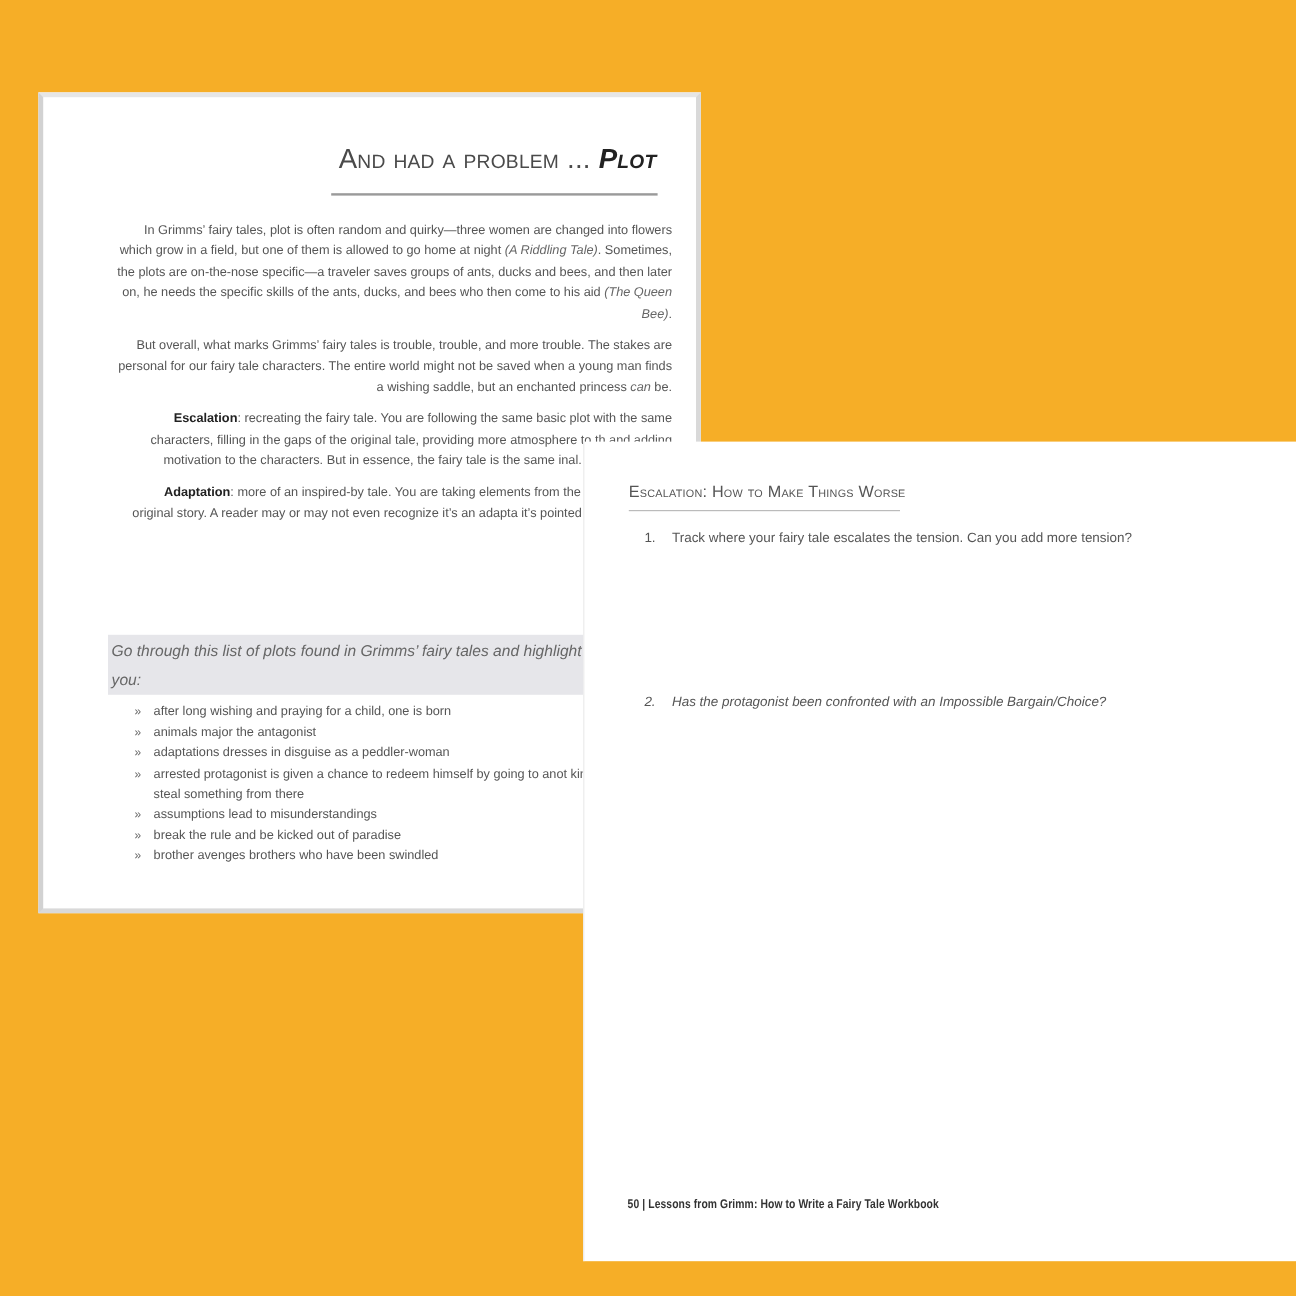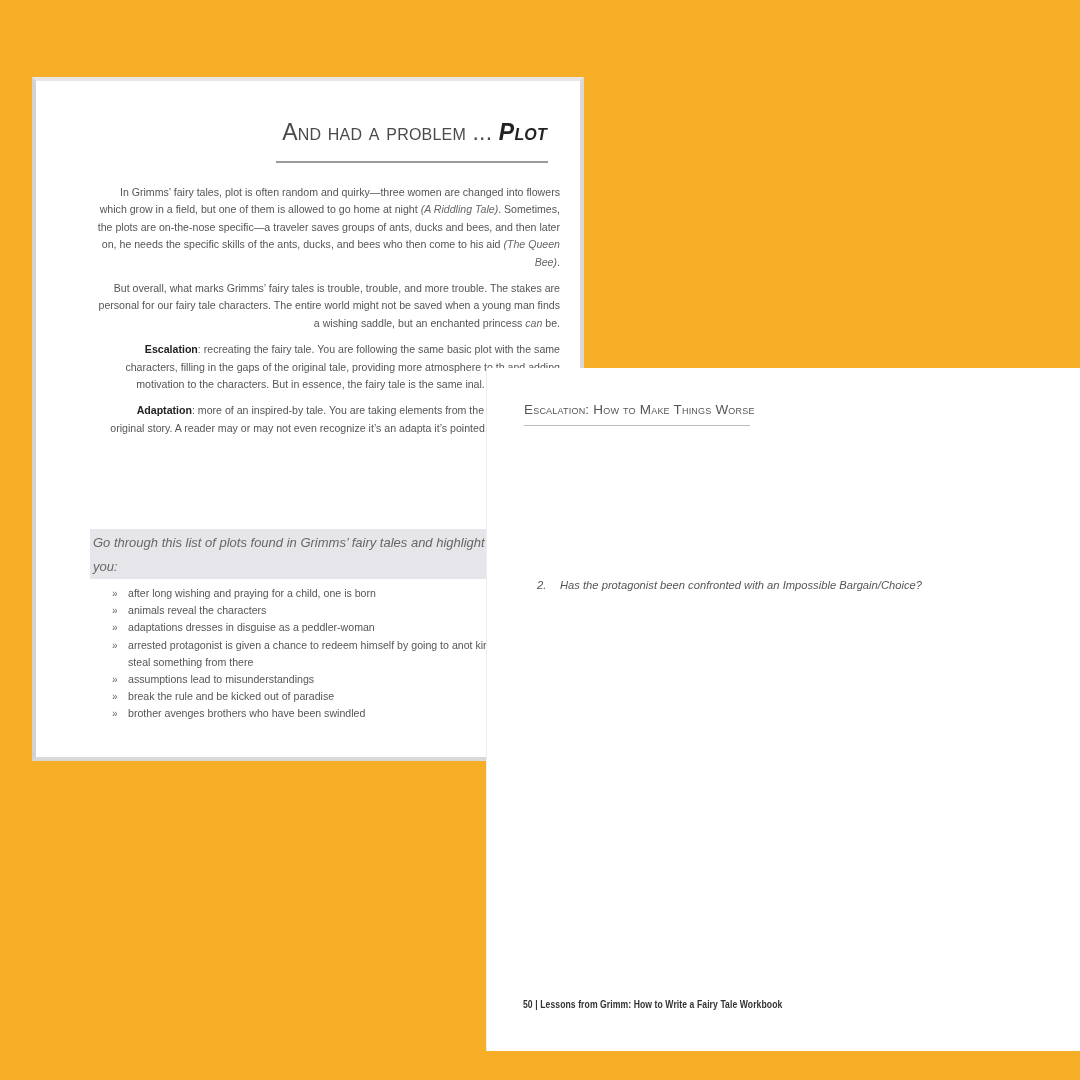--- a/index.html
+++ b/index.html
@@ -81,31 +81,34 @@
     <p><span>In Grimms’ fairy tales, plot is often random and quirky—three women are changed into flowers which grow in a field, but one of them is allowed to go home at night </span><i>(A Riddling Tale)</i><span>. Sometimes, the plots are on-the-nose specific—a traveler saves groups of ants, ducks and bees, and then later on, he needs the specific skills of the ants, ducks, and bees who then come to his aid </span><i>(The Queen Bee)</i><span>.</span></p>
     <p><span>But overall, what marks Grimms’ fairy tales is trouble, trouble, and more trouble. The stakes are personal for our fairy tale characters. The entire world might not be saved when a young man finds a wishing saddle, but an enchanted princess </span><i>can</i><span> be.</span></p>
     <p><b>Escalation</b><span>: recreating the fairy tale. You are following the same basic plot with the same characters, filling in the gaps of the original tale, providing more atmosphere to th and adding motivation to the characters. But in essence, the fairy tale is the same inal. It’s been retold.</span></p>
     <p><b>Adaptation</b><span>: more of an inspired-by tale. You are taking elements from the tal ating a more original story. A reader may or may not even recognize it’s an adapta it’s pointed out to them. It’s been adapted.</span></p>
   </div>
 
   <div class="highlight">Go through this list of plots found in Grimms’ fairy tales and highlight th interest you:</div>
 
   <ul class="list1">
     <li><span class="bullet">»</span><span>after long wishing and praying for a child, one is born</span></li>
-    <li><span class="bullet">»</span><span>animals reveal the characters</span></li>
+    <li><span class="bullet">»</span><span>animals major the antagonist</span></li>
     <li><span class="bullet">»</span><span>adaptations dresses in disguise as a peddler-woman</span></li>
     <li><span class="bullet">»</span><span>arrested protagonist is given a chance to redeem himself by going to anot kingdom to steal something from there</span></li>
     <li><span class="bullet">»</span><span>assumptions lead to misunderstandings</span></li>
     <li><span class="bullet">»</span><span>break the rule and be kicked out of paradise</span></li>
     <li><span class="bullet">»</span><span>brother avenges brothers who have been swindled</span></li>
   </ul>
 </div>
 
 <div class="page" id="page2">
   <div class="title2">Escalation: How to Make Things Worse</div>
   <div class="rule2"></div>
 
+  <div class="q" style="top:69px;">
+    <span class="num">1.</span><span>Track where your fairy tale escalates the tension. Can you add more tension?</span>
+  </div>
   <div class="q" style="top:205px;font-style:italic;">
     <span class="num">2.</span><span>Has the protagonist been confronted with an Impossible Bargain/Choice?</span>
   </div>
 
   <div class="footer2">50  |  Lessons from Grimm: How to Write a Fairy Tale Workbook</div>
 </div>
 
 </body></html>

